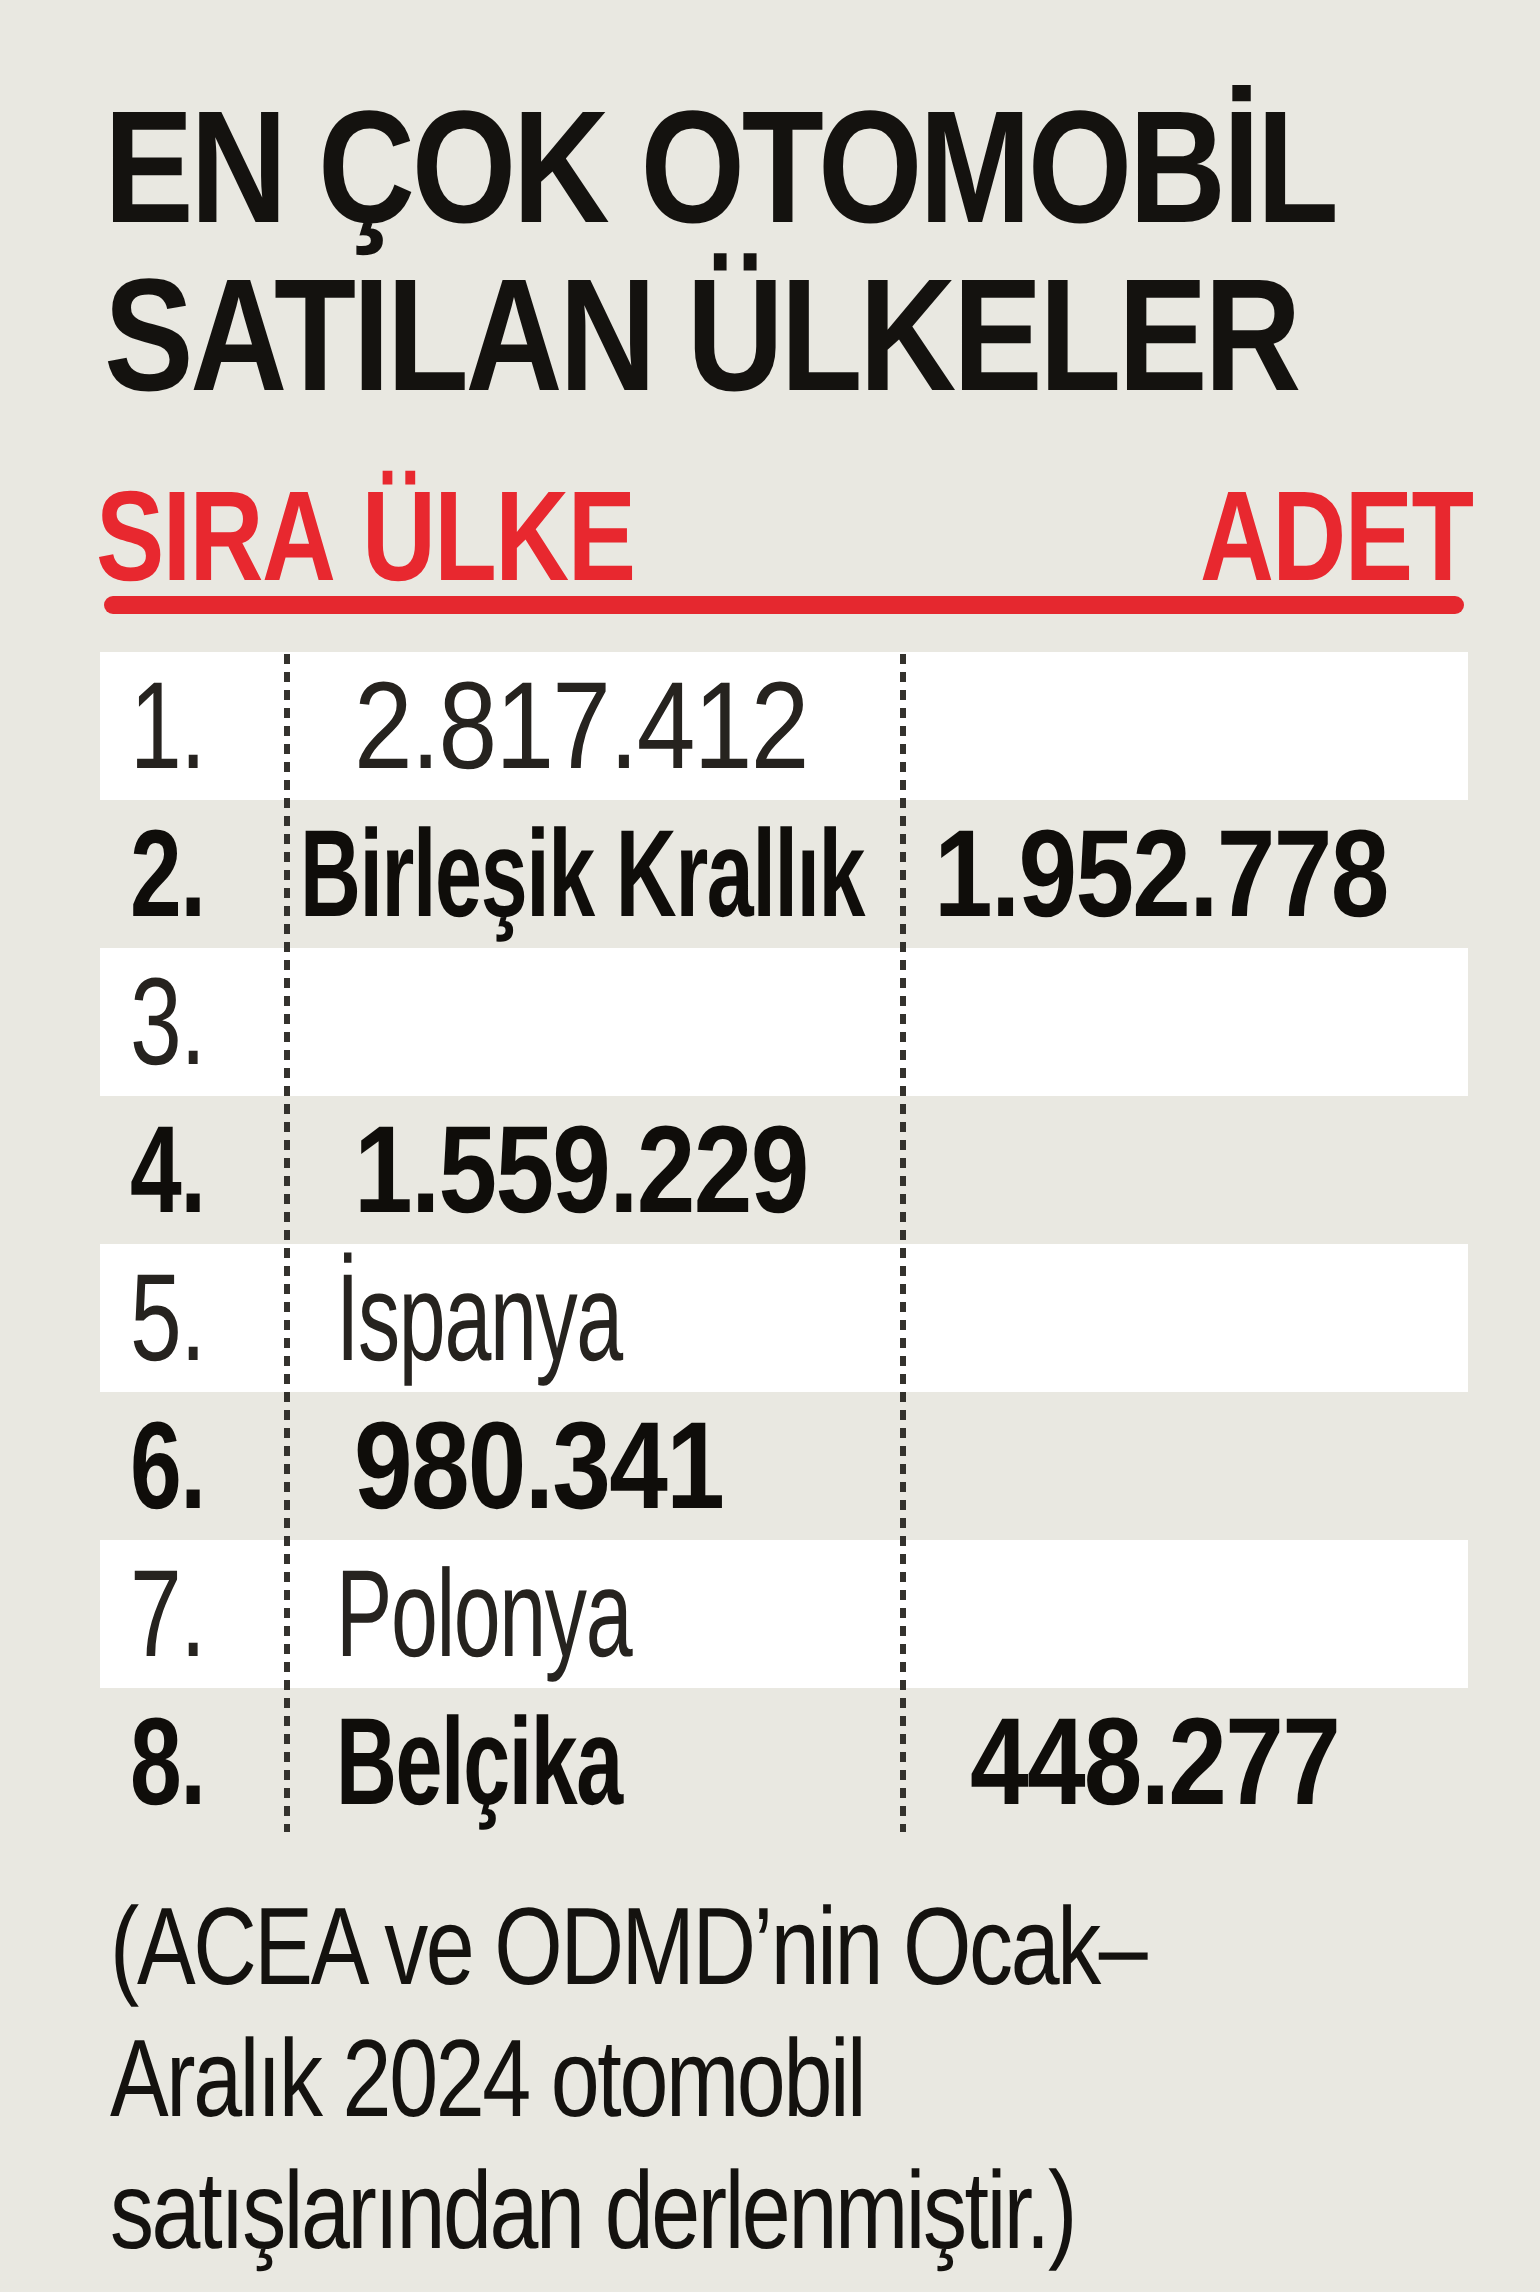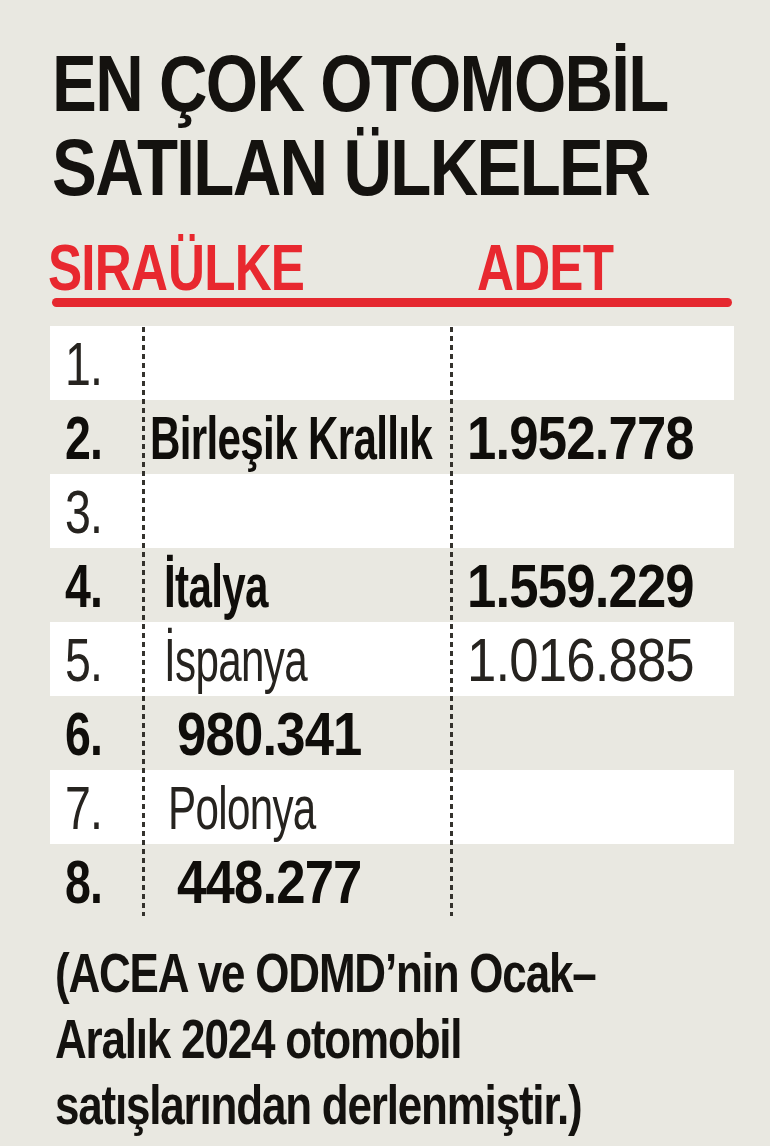--- a/index.html
+++ b/index.html
@@ -35,22 +35,22 @@
     margin: 36px 0 0 48px;
     height: 44px;
     line-height: 44px;
     font-size: 64px;
     font-weight: bold;
     letter-spacing: -1px;
     color: #e8282f;
   }
   .col-headers .squeeze { transform: scaleX(0.8); }
   .hdr-rank { width: 120px; }
-  .hdr-country { width: 309px; }
-  .hdr-count { flex: 1; }
+  .hdr-country { width: 309px; margin-left: 13px; }
+  .hdr-count { flex: 1; text-align: right; }
 
   
   .header-underline {
     margin: 8px 0 0 52px;
     width: 680px;
     height: 9px;
     border-radius: 5px;
     background: #e5282f;
   }
 
@@ -85,21 +85,21 @@
       to bottom, #34322d 0px, #34322d 5px, rgba(0,0,0,0) 5px, rgba(0,0,0,0) 9px);
   }
   .dot-line-1 { left: 92px; }
   .dot-line-2 { left: 400px; }
 
   
   .footnote {
     margin: 22px 0 0 55px;
     font-size: 55px;
     line-height: 66px;
-    font-weight: bold;
+    font-weight: normal;
     letter-spacing: -1.5px;
     color: #14120f;
   }
   .footnote .squeeze { transform: scaleX(0.8); }
 </style>
 </head>
 <body>
 
 <div class="page">
 
@@ -119,49 +119,49 @@
       <span class="squeeze">ADET</span>
     </div>
   </div>
 
   <div class="header-underline"></div>
 
   <div class="table-wrap">
     <div>
         <div class="t-row row-odd">
     <div class="col-rank"><span class="squeeze">1.</span></div>
+    <div class="col-count"><span class="squeeze">2.817.412</span></div>
   </div>
         <div class="t-row row-even">
     <div class="col-rank"><span class="squeeze">2.</span></div>
     <div class="col-country"><span class="squeeze">Birleşik Krallık</span></div>
     <div class="col-count"><span class="squeeze">1.952.778</span></div>
   </div>
         <div class="t-row row-odd">
     <div class="col-rank"><span class="squeeze">3.</span></div>
   </div>
         <div class="t-row row-even">
     <div class="col-rank"><span class="squeeze">4.</span></div>
-    <div class="col-country"><span class="squeeze">İtalya</span></div>
     <div class="col-count"><span class="squeeze">1.559.229</span></div>
   </div>
         <div class="t-row row-odd">
     <div class="col-rank"><span class="squeeze">5.</span></div>
     <div class="col-country"><span class="squeeze">İspanya</span></div>
-    <div class="col-count"><span class="squeeze">1.016.885</span></div>
   </div>
         <div class="t-row row-even">
     <div class="col-rank"><span class="squeeze">6.</span></div>
     <div class="col-count"><span class="squeeze">980.341</span></div>
   </div>
         <div class="t-row row-odd">
     <div class="col-rank"><span class="squeeze">7.</span></div>
     <div class="col-country"><span class="squeeze">Polonya</span></div>
   </div>
         <div class="t-row row-even">
     <div class="col-rank"><span class="squeeze">8.</span></div>
+    <div class="col-country"><span class="squeeze">Belçika</span></div>
     <div class="col-count"><span class="squeeze">448.277</span></div>
   </div>
       </div>
     <div class="dot-line dot-line-1"></div>
     <div class="dot-line dot-line-2"></div>
   </div>
 
   <div class="footnote">
     <span class="squeeze">(ACEA ve ODMD’nin Ocak–</span><br>
     <span class="squeeze">Aralık 2024 otomobil</span><br>

